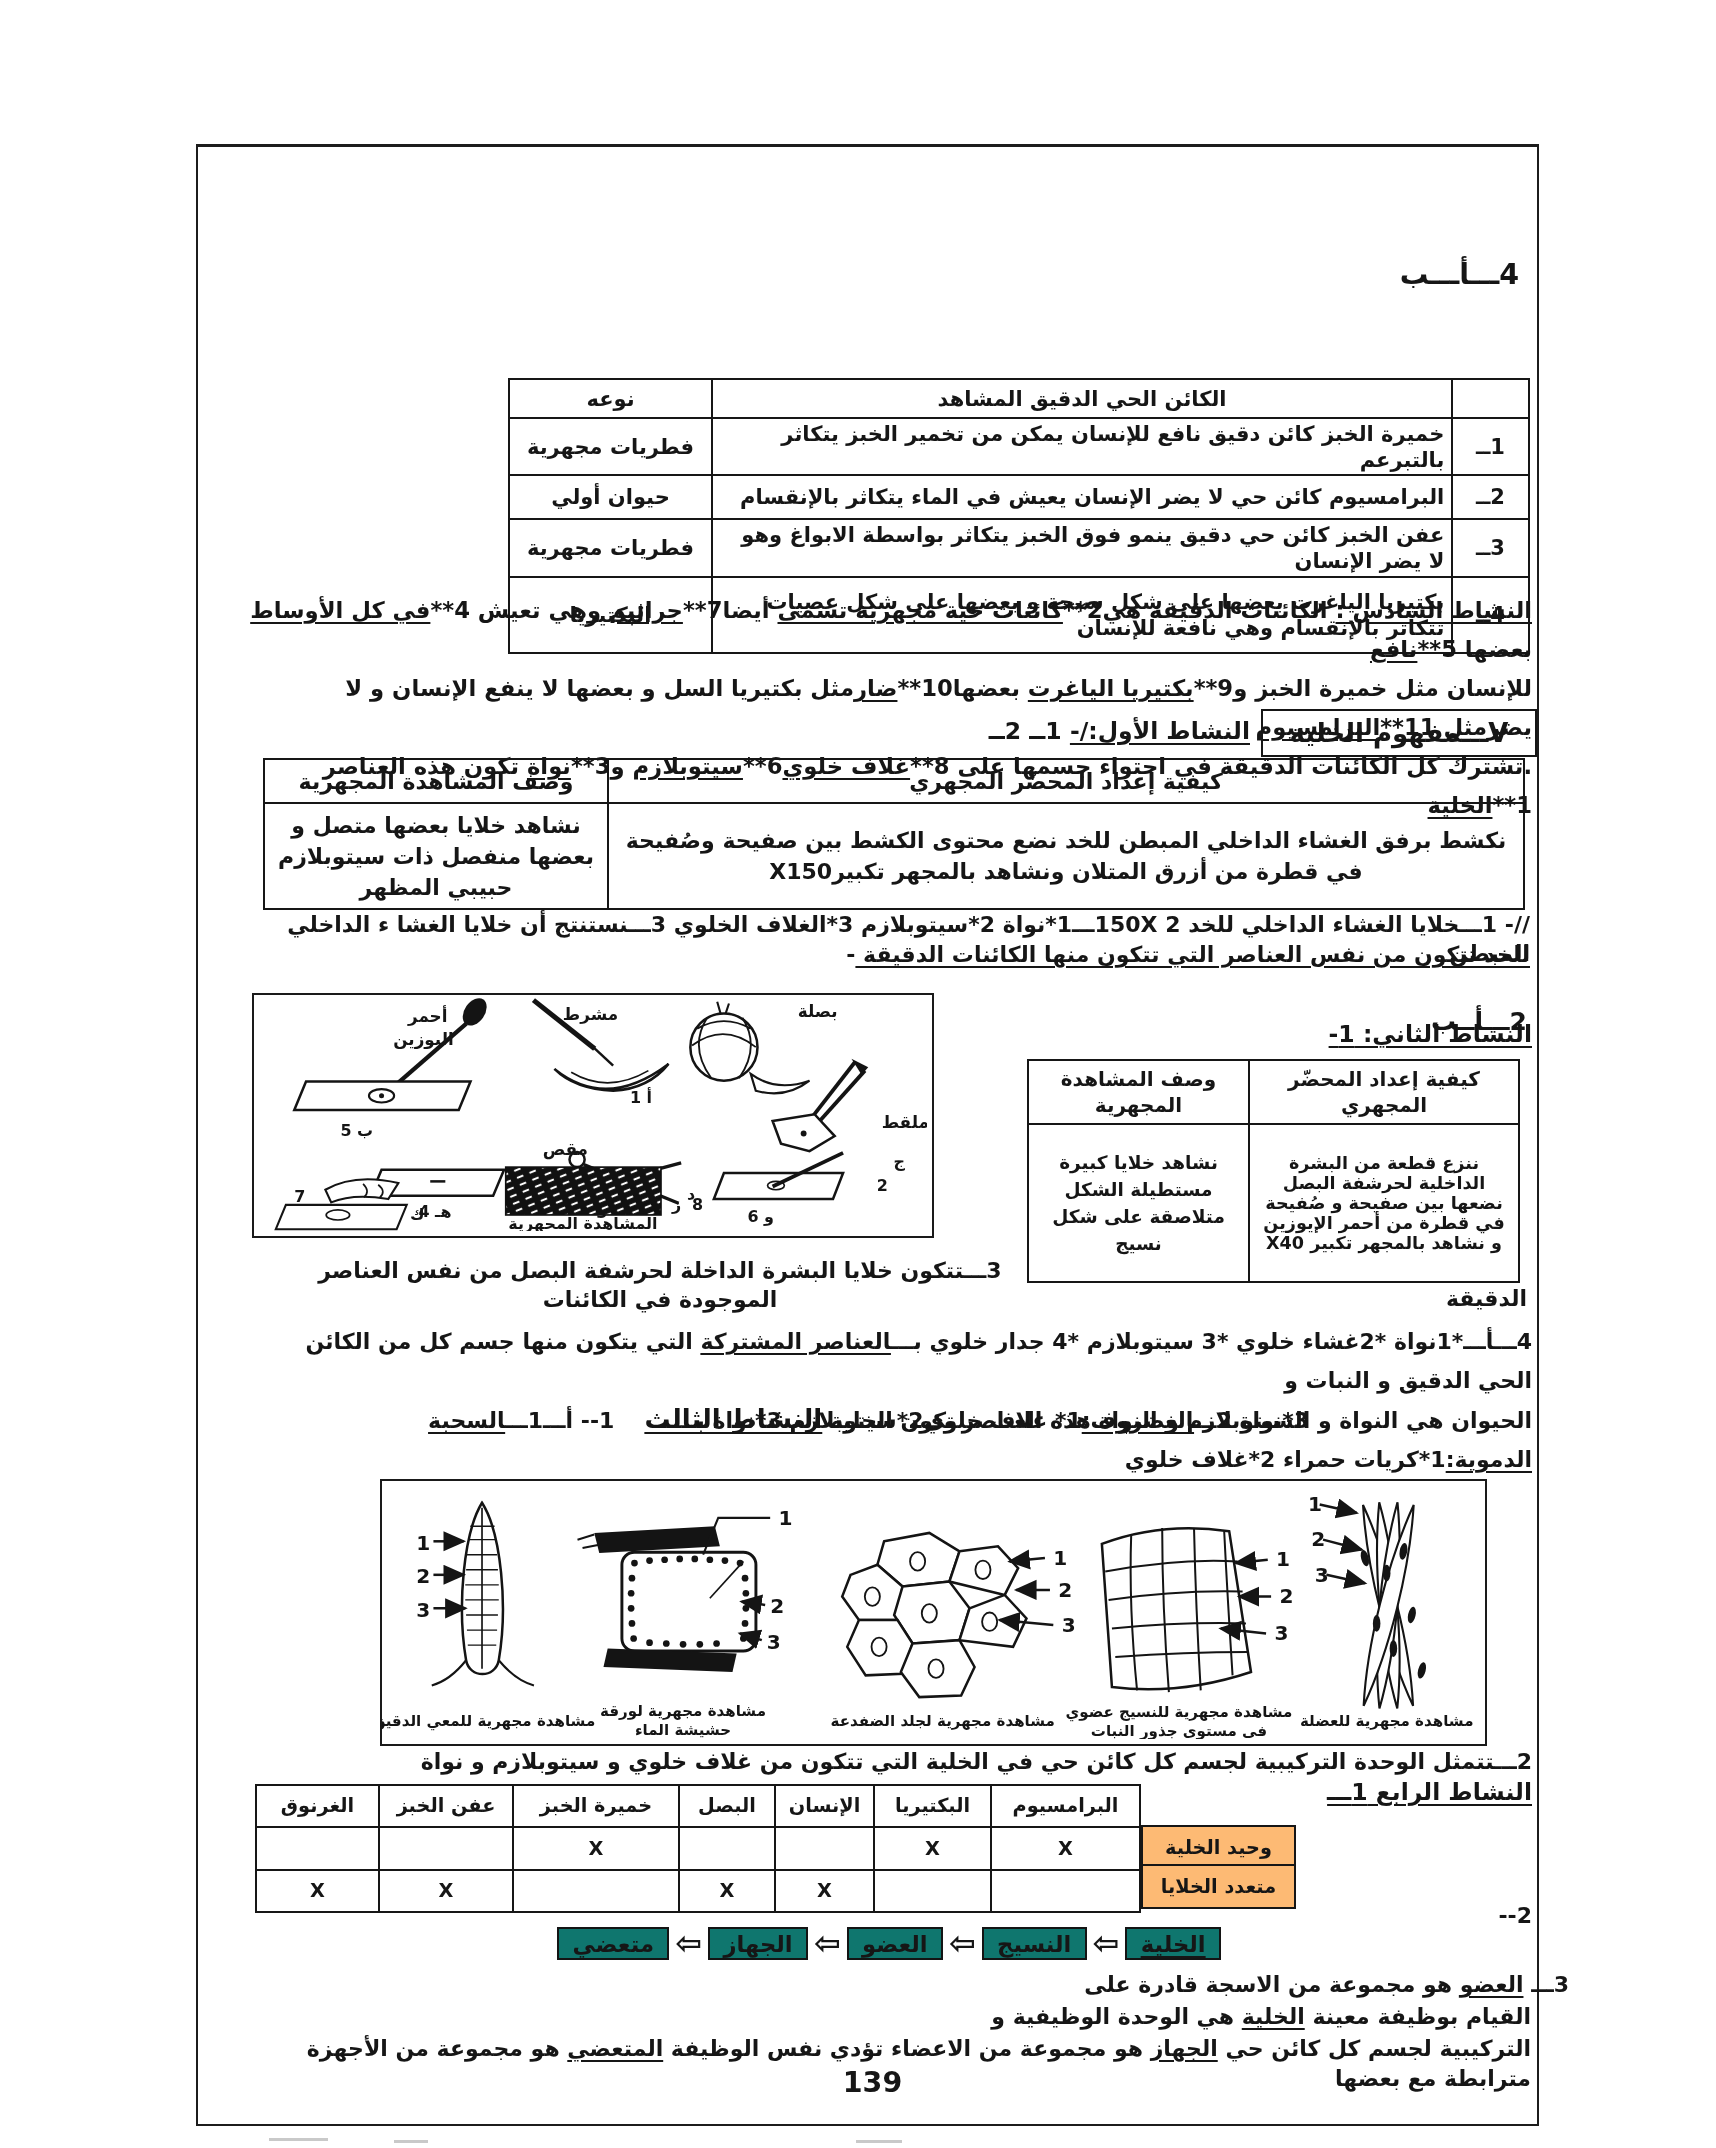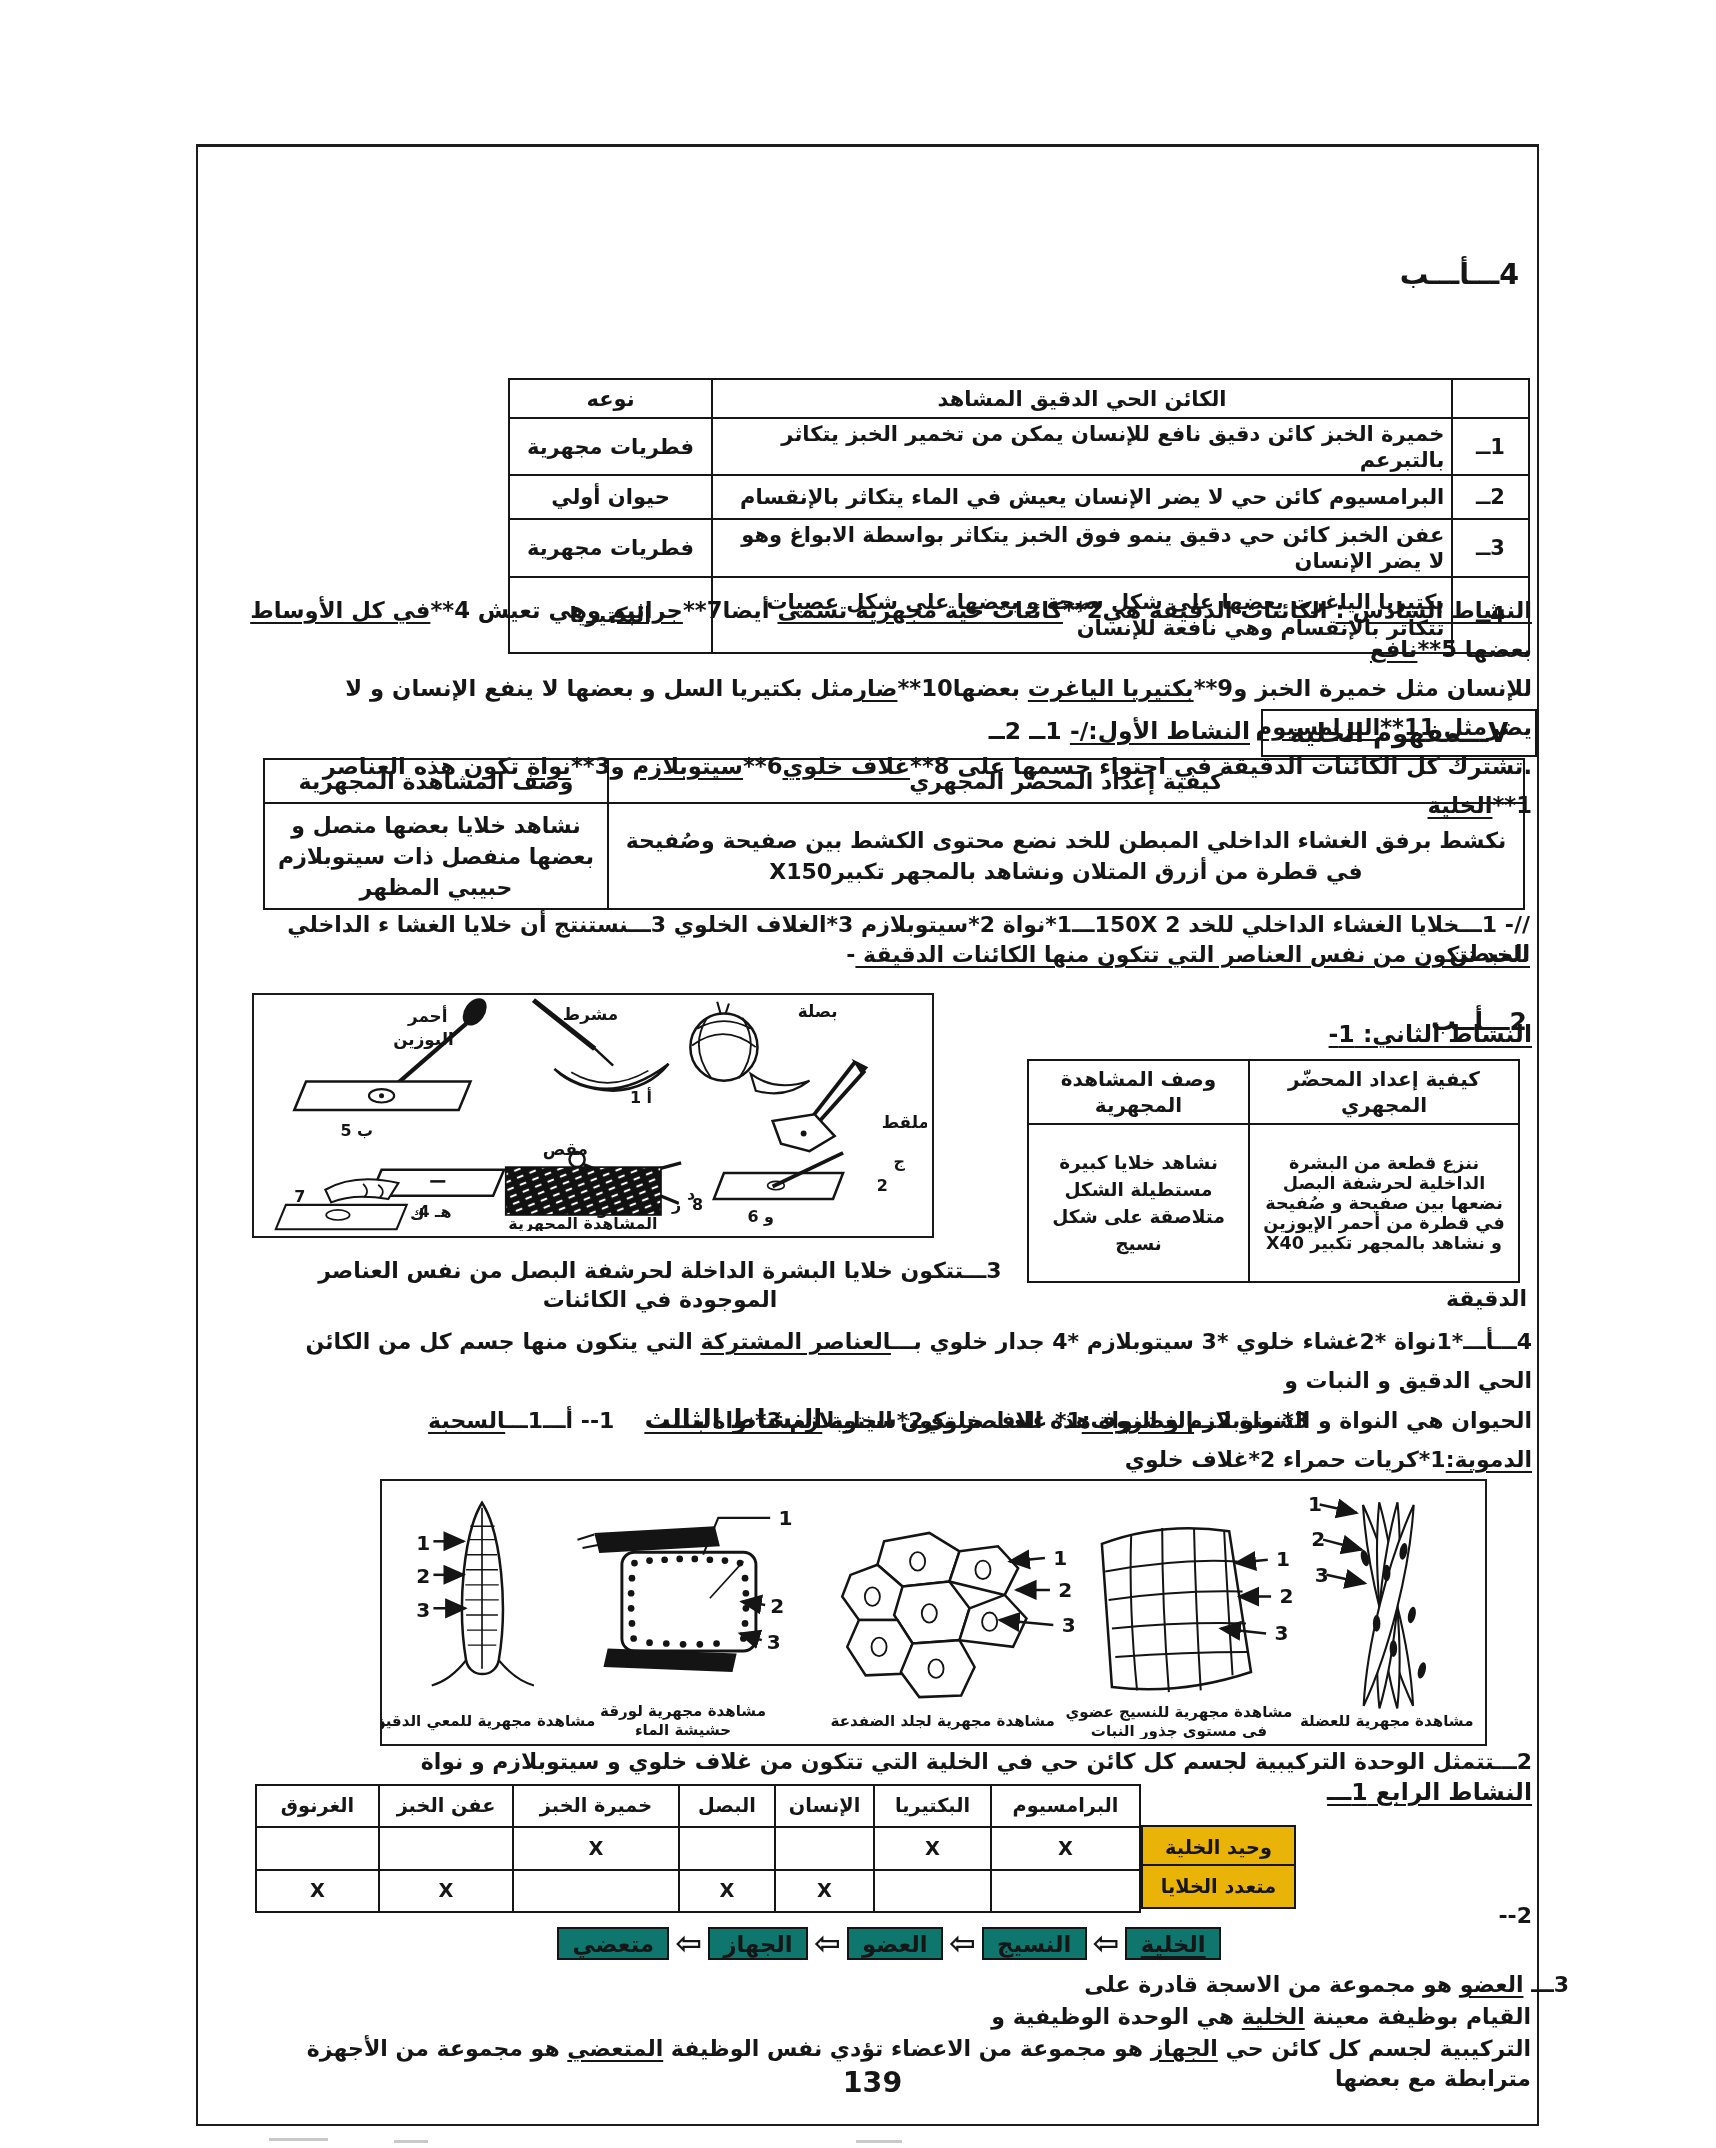--- a/index.html
+++ b/index.html
@@ -16,21 +16,21 @@
   td{border:2.1px solid #161616;padding:1.7px 6.7px;vertical-align:middle;}
   .f25{font-size:22px;line-height:28.5px;}
   .f26{font-size:22px;line-height:30px;}
   .f27{font-size:22.7px;line-height:39px;}
   .f28{font-size:23.5px;}
   .t1 td{font-size:21px;line-height:26px;}
   .t2 td{font-size:22px;line-height:31px;}
   .t3 td{font-size:18.5px;line-height:22px;}
   .t3 .small{font-size:17.6px;line-height:20px;}
   .t4 td{font-size:19.3px;line-height:23.5px;height:37px;text-align:center;}
-  .labelcell{border:2.1px solid #161616;background:#eab308;font-size:19.3px;
+  .labelcell{border:2.1px solid #161616;background:#fdba74;font-size:19.3px;
              display:flex;align-items:center;justify-content:center;}
   .flow{display:flex;direction:rtl;align-items:center;}
   .fbox{border:2.9px solid #141414;padding:1.7px 13.4px;font-size:22.7px;white-space:nowrap;background:#0f766e;}
   .farrow{font-size:32px;margin:0 5.9px;line-height:37px;}
   svg text{font-family:"DejaVu Sans",sans-serif;font-weight:700;fill:#151515;}
   .artifact{background:#c9c9c9;}
 </style>
 </head>
 <body>
 

